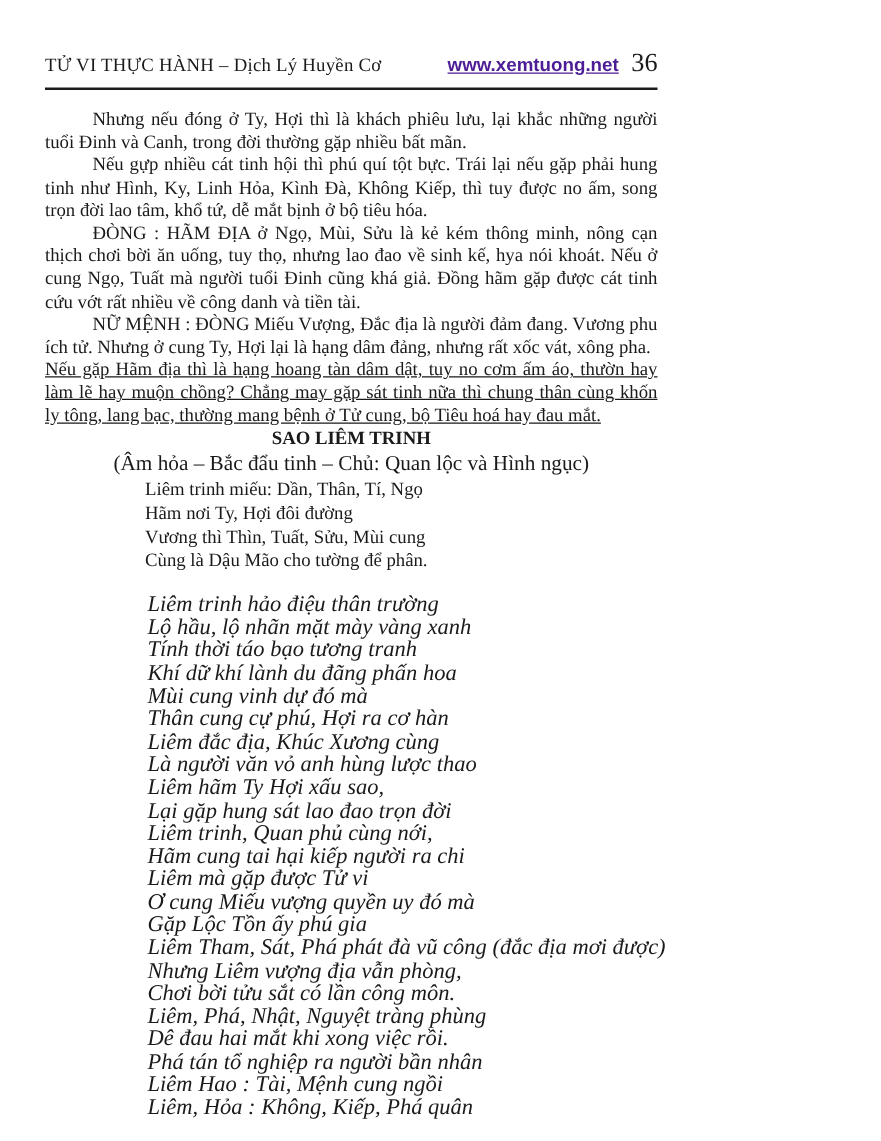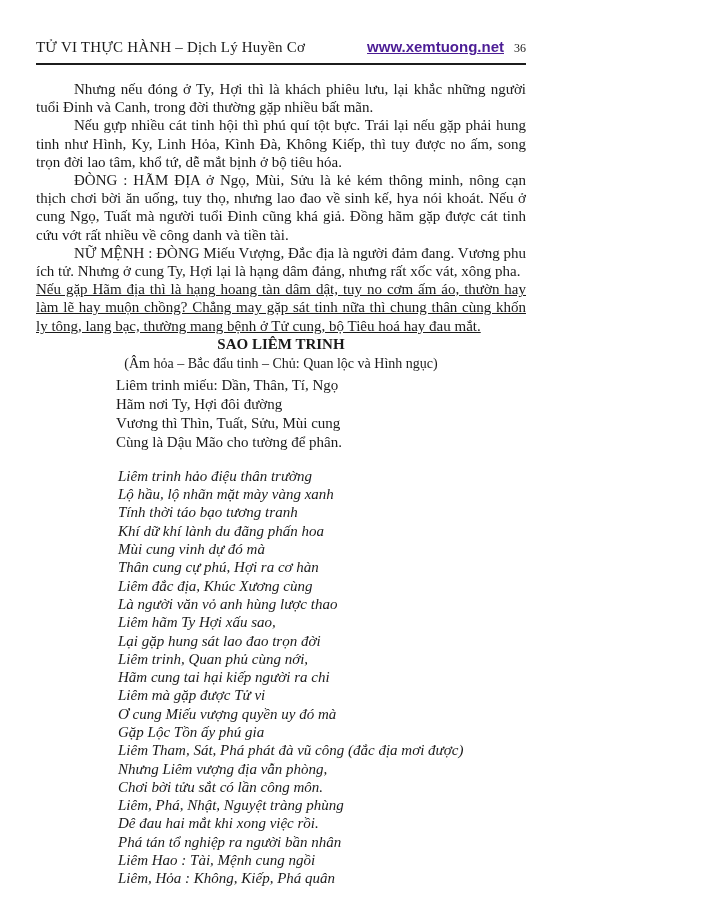--- a/index.html
+++ b/index.html
@@ -32,21 +32,21 @@
   }
   .site-link {
     font-family: "Liberation Sans", "DejaVu Sans", sans-serif;
     font-weight: bold;
     font-size: 15px;
     color: #4c1d95;
     text-decoration: underline;
     cursor: pointer;
     white-space: nowrap;
   }
-  .page-number { font-size: 12px; color: #1a1a1a; }
+  .page-number { font-size: 21px; color: #1a1a1a; }
   .rule {
     border: 0;
     border-top: 2px solid #1c1c1c;
     margin: 7px 0 0 0;
   }
   .body-text { margin-top: 15px; }
   .para {
     margin: 0;
     font-size: 15px;
     line-height: 18.2px;
@@ -56,37 +56,37 @@
   .para.no-indent { text-indent: 0; text-decoration: underline; }
   .section-title {
     margin: 0;
     font-size: 15px;
     text-align: center;
     line-height: 18.5px;
     font-weight: bold;
   }
   .section-subtitle {
     margin: 2px 0 0 0;
-    font-size: 14px;
+    font-size: 17px;
     text-align: center;
     line-height: 18.5px;
   }
   .verse-intro {
     margin: 2px 0 0 80px;
   }
   .verse-intro .verse-line {
     font-size: 15px;
     line-height: 19px;
     font-style: normal;
   }
   .verse-italic {
     margin: 15px 0 0 82px;
   }
   .verse-italic .verse-line {
-    font-size: 15px;
+    font-size: 18px;
     line-height: 18.3px;
     font-style: italic;
   }
   .verse-line { white-space: nowrap; }
 </style>
 </head>
 <body>
 
 <div class="page">
 

